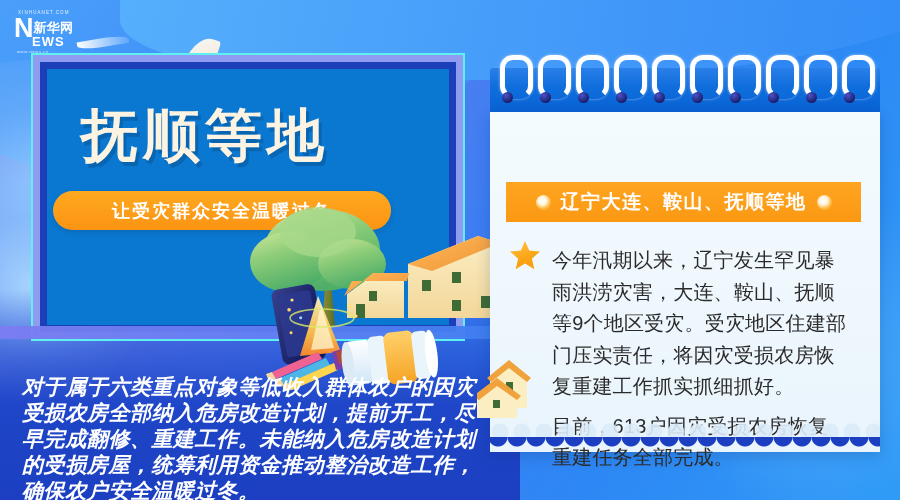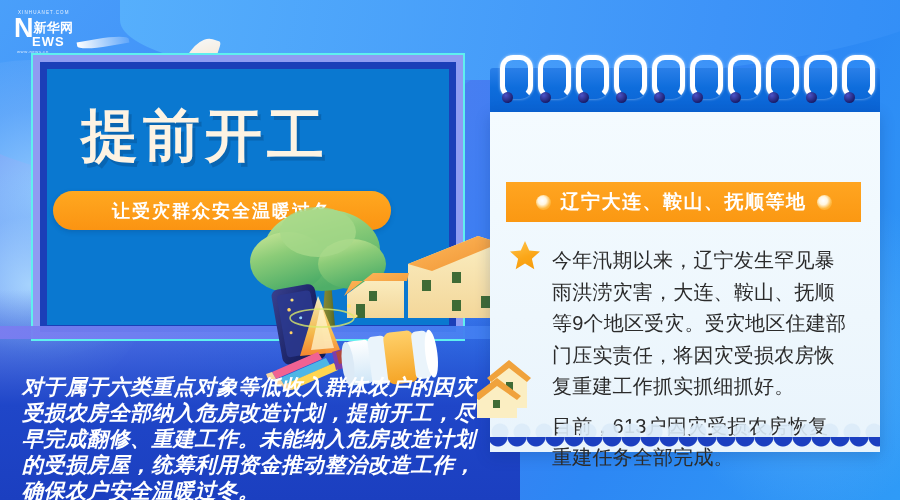--- a/index.html
+++ b/index.html
@@ -310,21 +310,21 @@
       <span class="logo-n">N</span>
       <span class="logo-cn">新华网</span>
     </div>
     <div class="logo-news">EWS</div>
     <div class="logo-bottom">www.news.cn</div>
     <div class="logo-swoosh"></div>
   </div>
 
   <div class="left-card">
     <div class="left-card-mid">
-      <div class="main-title">提前开工</div>
+      <div class="main-title">抚顺等地</div>
       <div class="subtitle-pill">
         <span>让受灾群众安全温暖过冬</span>
       </div>
     </div>
   </div>
 
   <svg class="illus" viewBox="0 0 900 500">
     <defs>
       <linearGradient id="treeG" x1="0" y1="0" x2="0.4" y2="1">
         <stop offset="0%" stop-color="#cfe89a"></stop>

